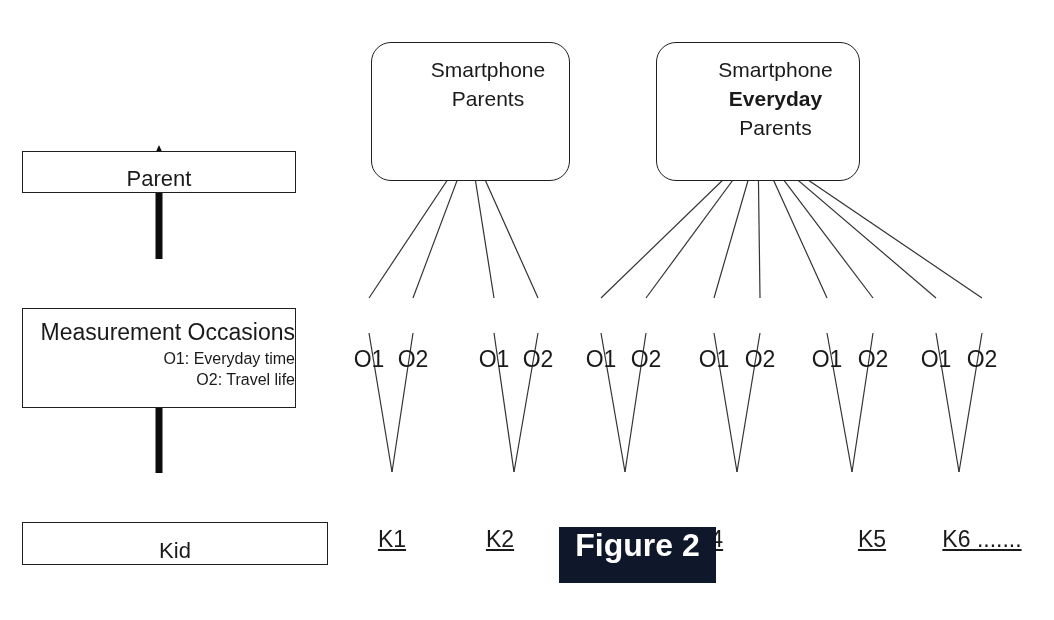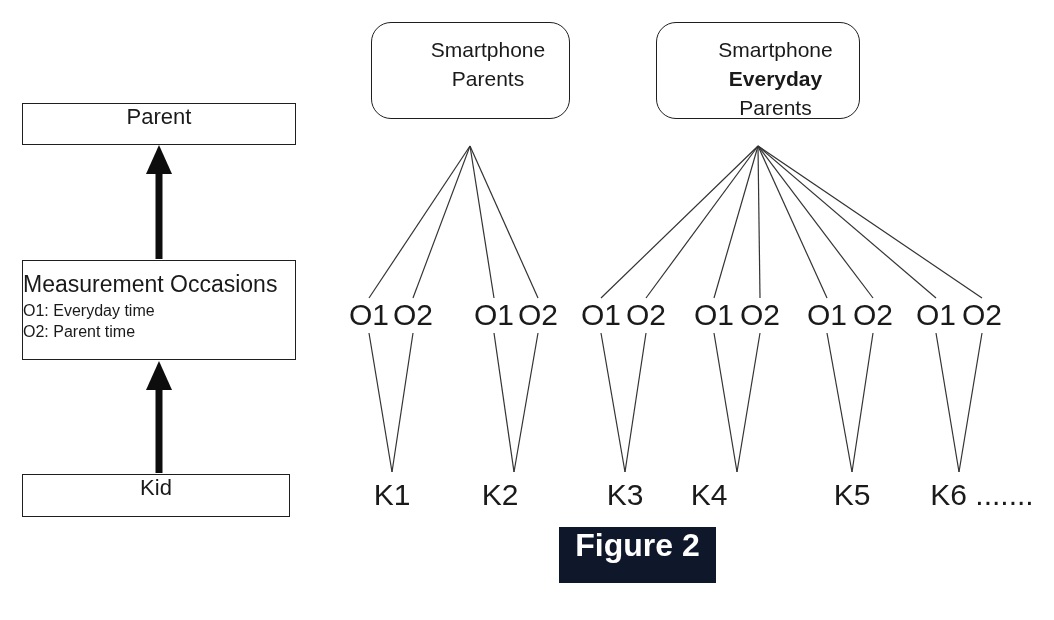--- a/index.html
+++ b/index.html
@@ -16,58 +16,60 @@
     position: absolute;
     left: 0; top: 0;
     pointer-events: none;
   }
   .box {
     position: absolute;
     box-sizing: border-box;
     border: 1.5px solid #1f1f1f;
     background: #ffffff;
     display: flex;
-    align-items: flex-start;
+    align-items: flex-end;
     justify-content: center;
     text-align: center;
+    margin-top: 48px;
   }
   .parent-box  { left: 22px; top: 103px; width: 274px; height: 42px; font-size: 22px; }
-  .kid-box     { left: 22px; top: 474px; width: 268px; height: 43px; font-size: 22px; }
+  .kid-box     { left: 22px; top: 474px; width: 306px; height: 43px; font-size: 22px; }
   .measure-box {
     left: 22px; top: 260px; width: 274px; height: 100px;
     flex-direction: column; justify-content: flex-start;
     padding-top: 7px;
   }
   .measure-title { font-size: 23px; line-height: 32px; }
   .measure-sub   { font-size: 16px; line-height: 21px; }
   .rbox {
     position: absolute;
     box-sizing: border-box;
     border: 1.5px solid #1f1f1f;
     border-radius: 20px;
     background: #ffffff;
-    top: 22px; height: 97px;
+    top: 42px; height: 139px;
     padding-top: 12px;
     text-align: center;
     font-size: 21px;
     line-height: 29px;
     padding-left: 35px;
   }
   .rbox.non-addicted { left: 371px; width: 199px; }
   .rbox.addicted     { left: 656px; width: 204px; }
   .rline.bold { font-weight: bold; }
   .olabel, .klabel {
     position: absolute;
     transform: translateX(-50%);
-    font-size: 30px;
+    font-size: 23px;
     line-height: 28px;
     white-space: nowrap;
+    margin-top: 44px;
   }
   .olabel { top: 301px; }
-  .klabel { top: 481px; }
+  .klabel { top: 481px; text-decoration: underline; }
   .caption {
     position: absolute;
     left: 559px; top: 527px; width: 157px; height: 56px;
     background: #0f172a; color: #ffffff;
     font-size: 32px; font-weight: bold;
     display: flex; align-items: flex-start; justify-content: center;
   }
 </style>
 </head>
 <body>
@@ -119,21 +121,21 @@
     </g>
   </svg>
 
   <div class="box parent-box">
     <span>Parent</span>
   </div>
 
   <div class="box measure-box">
     <div class="measure-title">Measurement Occasions</div>
     <div class="measure-sub">O1: Everyday time</div>
-    <div class="measure-sub">O2: Parent time</div>
+    <div class="measure-sub">O2: Travel life</div>
   </div>
 
   <div class="box kid-box">
     <span>Kid</span>
   </div>
 
   <div class="rbox non-addicted">
     <div class="rline">Smartphone</div>
     <div class="rline">Parents</div>
   </div>
@@ -154,20 +156,20 @@
   <span class="olabel" style="left:760px">O2</span>
   <span class="olabel" style="left:827px">O1</span>
   <span class="olabel" style="left:873px">O2</span>
   <span class="olabel" style="left:936px">O1</span>
   <span class="olabel" style="left:982px">O2</span>
 
   <span class="klabel" style="left:392px">K1</span>
   <span class="klabel" style="left:500px">K2</span>
   <span class="klabel" style="left:625px">K3</span>
   <span class="klabel" style="left:709px">K4</span>
-  <span class="klabel" style="left:852px">K5</span>
+  <span class="klabel" style="left:872px">K5</span>
   <span class="klabel" style="left:982px">K6 .......</span>
 
   <div class="caption">
     <span>Figure 2</span>
   </div>
 
 </div>
 
 </body></html>

